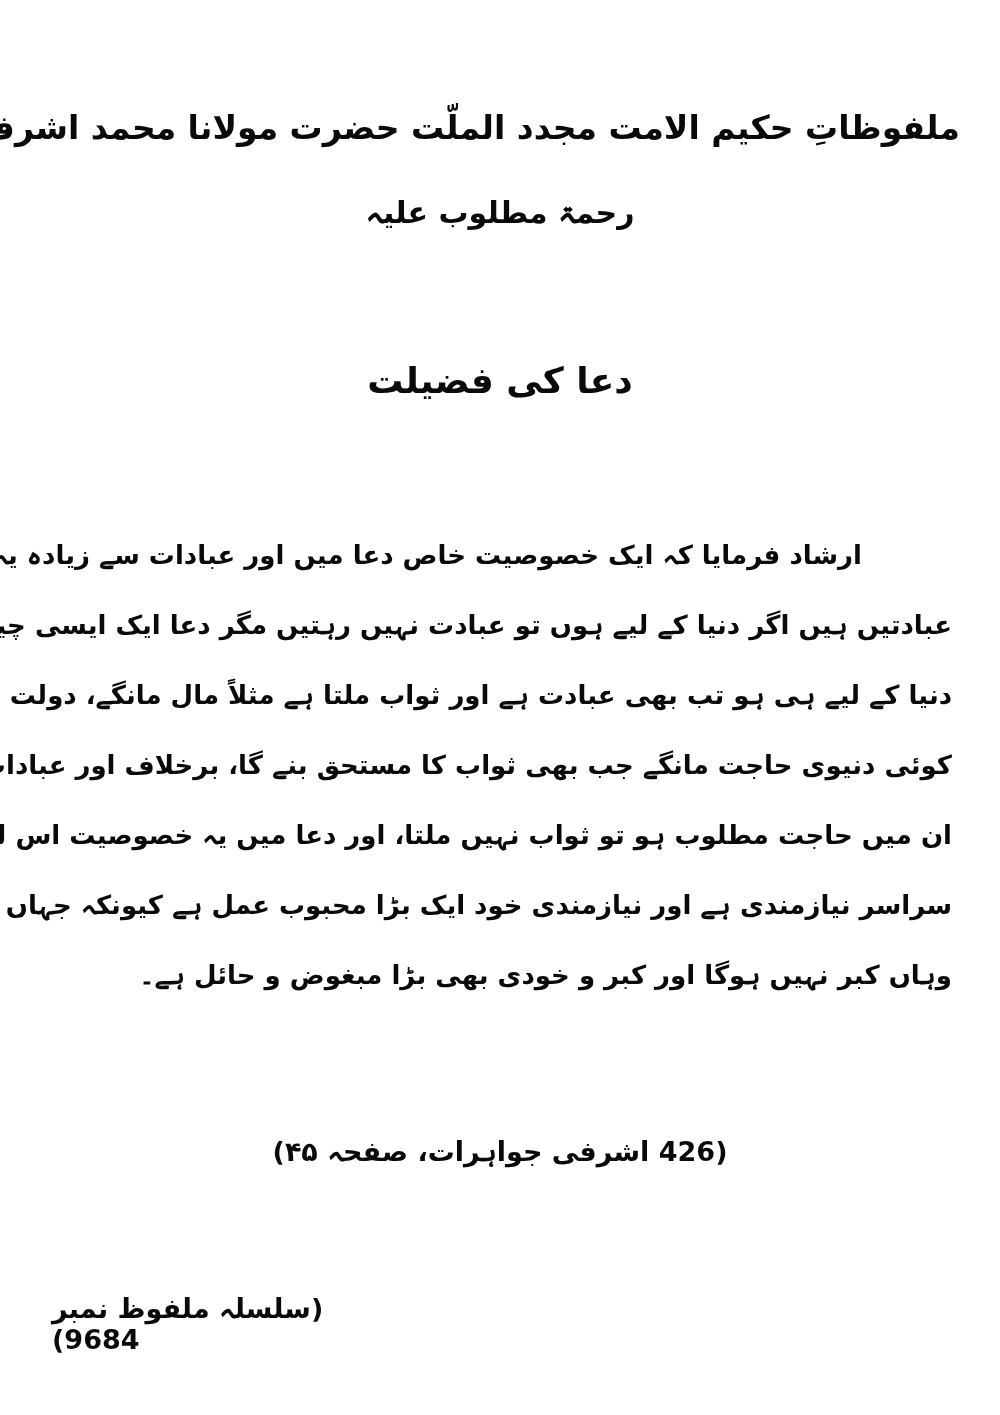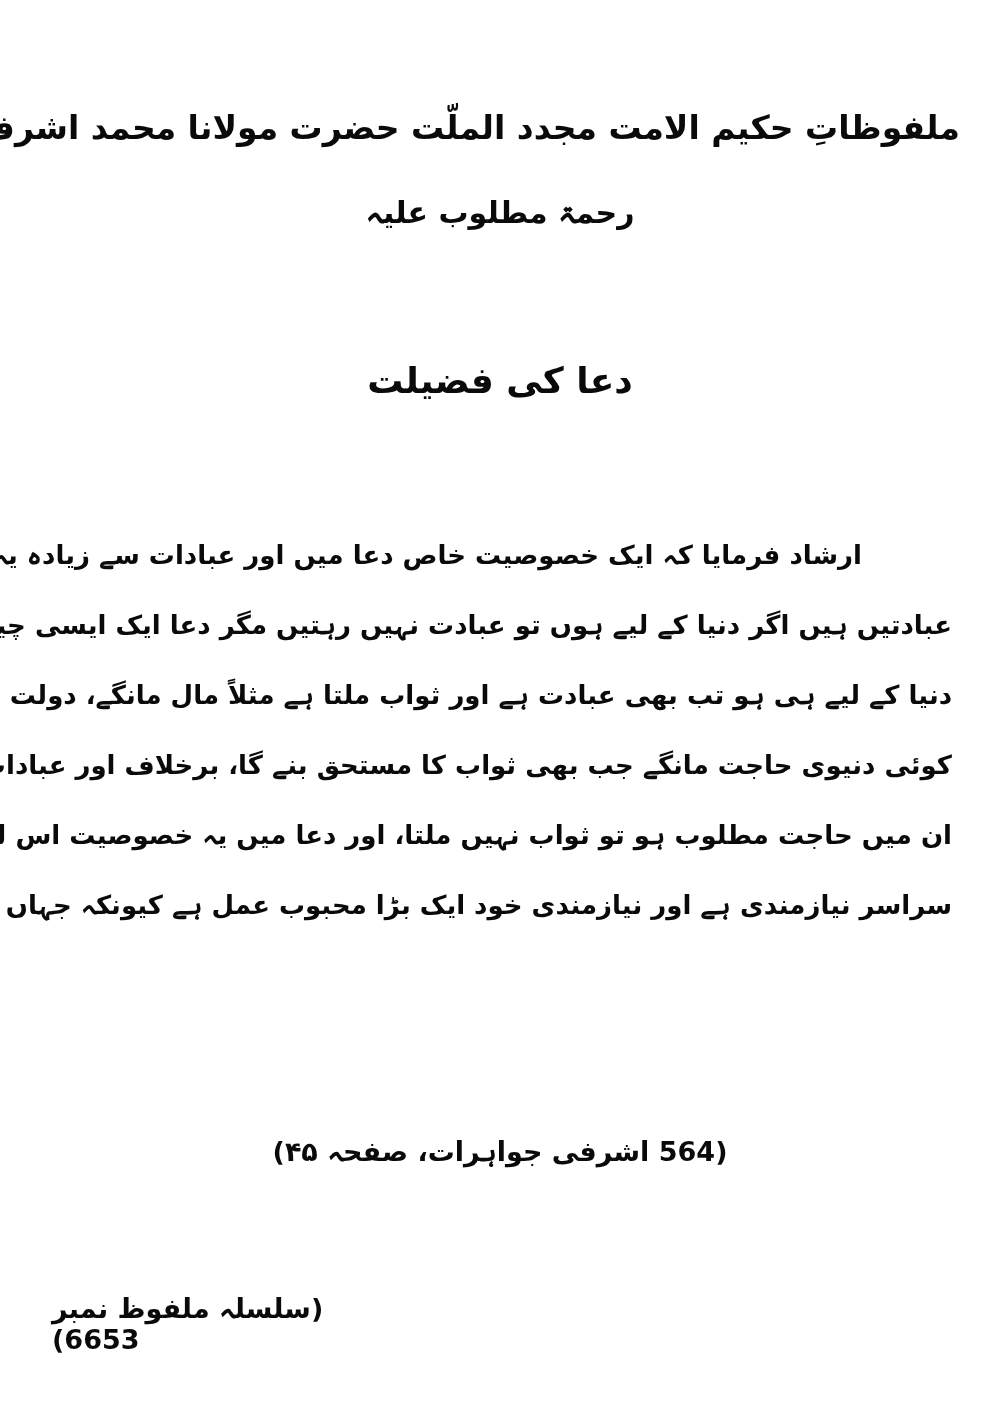--- a/index.html
+++ b/index.html
@@ -101,18 +101,19 @@
 
   <div class="heading">دعا کی فضیلت</div>
 
   <div class="body-text">
     <span class="body-line indent">ارشاد فرمایا کہ ایک خصوصیت خاص دعا میں اور عبادات سے زیادہ یہ ہے کہ اور جتنی</span>
     <span class="body-line">عبادتیں ہیں اگر دنیا کے لیے ہوں تو عبادت نہیں رہتیں مگر دعا ایک ایسی چیز ہے کہ یہ اگر</span>
     <span class="body-line">دنیا کے لیے ہی ہو تب بھی عبادت ہے اور ثواب ملتا ہے مثلاً مال مانگے، دولت مانگے یا اور</span>
     <span class="body-line">کوئی دنیوی حاجت مانگے جب بھی ثواب کا مستحق بنے گا، برخلاف اور عبادات کے کہ اگر</span>
     <span class="body-line">ان میں حاجت مطلوب ہو تو ثواب نہیں ملتا، اور دعا میں یہ خصوصیت اس لیے ہے کہ دعا</span>
     <span class="body-line">سراسر نیازمندی ہے اور نیازمندی خود ایک بڑا محبوب عمل ہے کیونکہ جہاں نیازمندی ہوگی</span>
+    <span class="body-line last">وہاں کبر نہیں ہوگا اور کبر و خودی بھی بڑا مبغوض و حائل ہے۔</span>
   </div>
 
-  <div class="citation">(564 اشرفی جواہرات، صفحہ ۴۵)</div>
+  <div class="citation">(426 اشرفی جواہرات، صفحہ ۴۵)</div>
 
-  <div class="series">(سلسلہ ملفوظ نمبر 6653)</div>
+  <div class="series">(سلسلہ ملفوظ نمبر 9684)</div>
 </div>
 
 </body></html>

